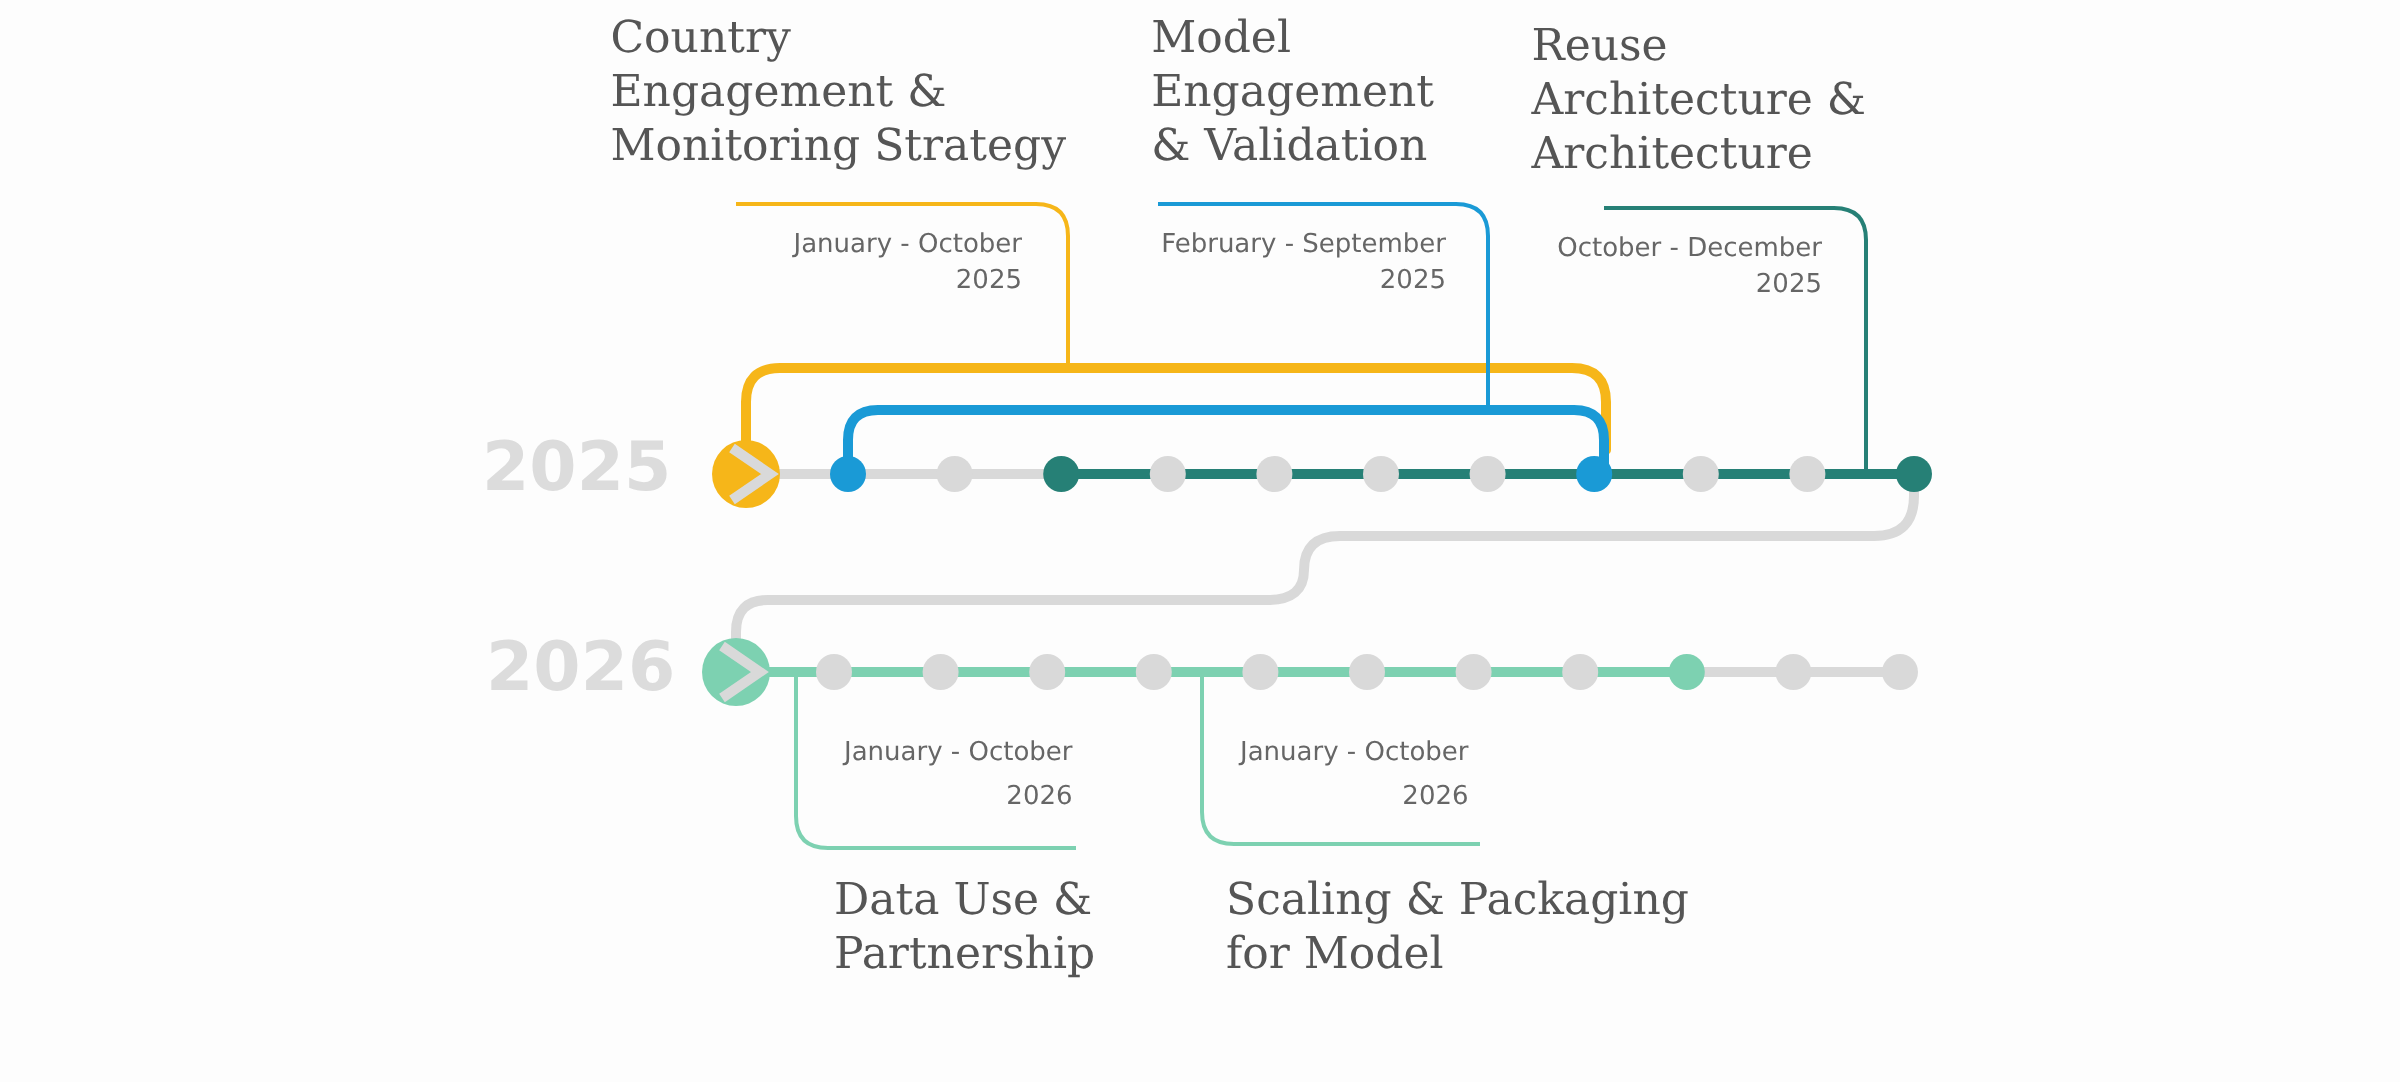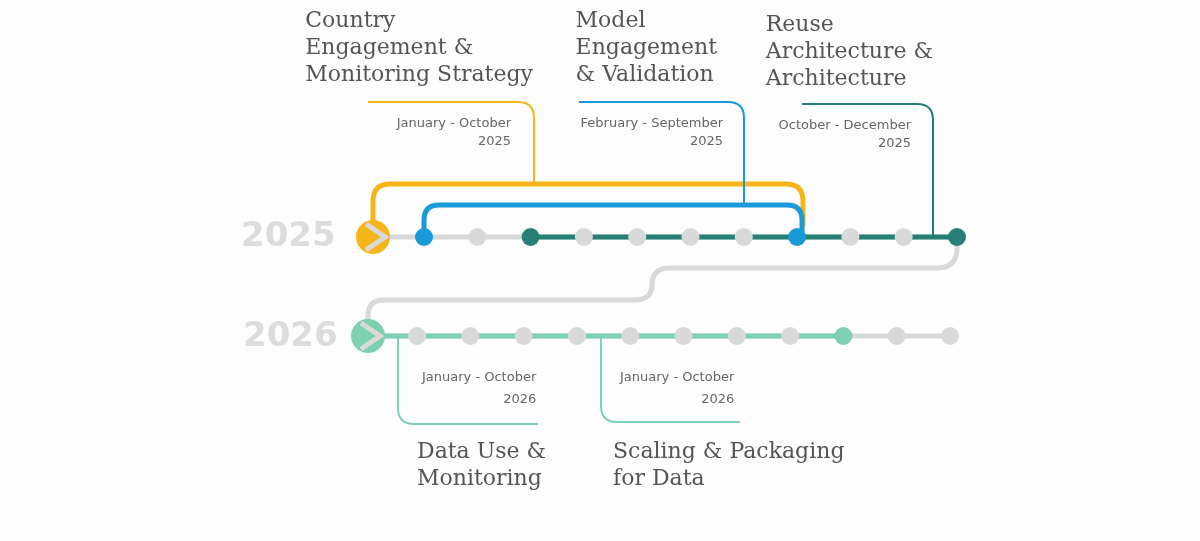--- a/index.html
+++ b/index.html
@@ -120,18 +120,18 @@
   <div>January - October</div>
   <div>2026</div>
 </div>
 <div class="date left" style="left:620px; top:366px;">
   <div>January - October</div>
   <div>2026</div>
 </div>
 
 <div class="title left" style="left:417px; top:437px;">
   <div>Data Use &amp;</div>
-  <div>Monitoring</div>
+  <div>Partnership</div>
 </div>
 <div class="title left" style="left:613px; top:437px;">
   <div>Scaling &amp; Packaging</div>
-  <div>for Data</div>
+  <div>for Model</div>
 </div>
 
 </body></html>

